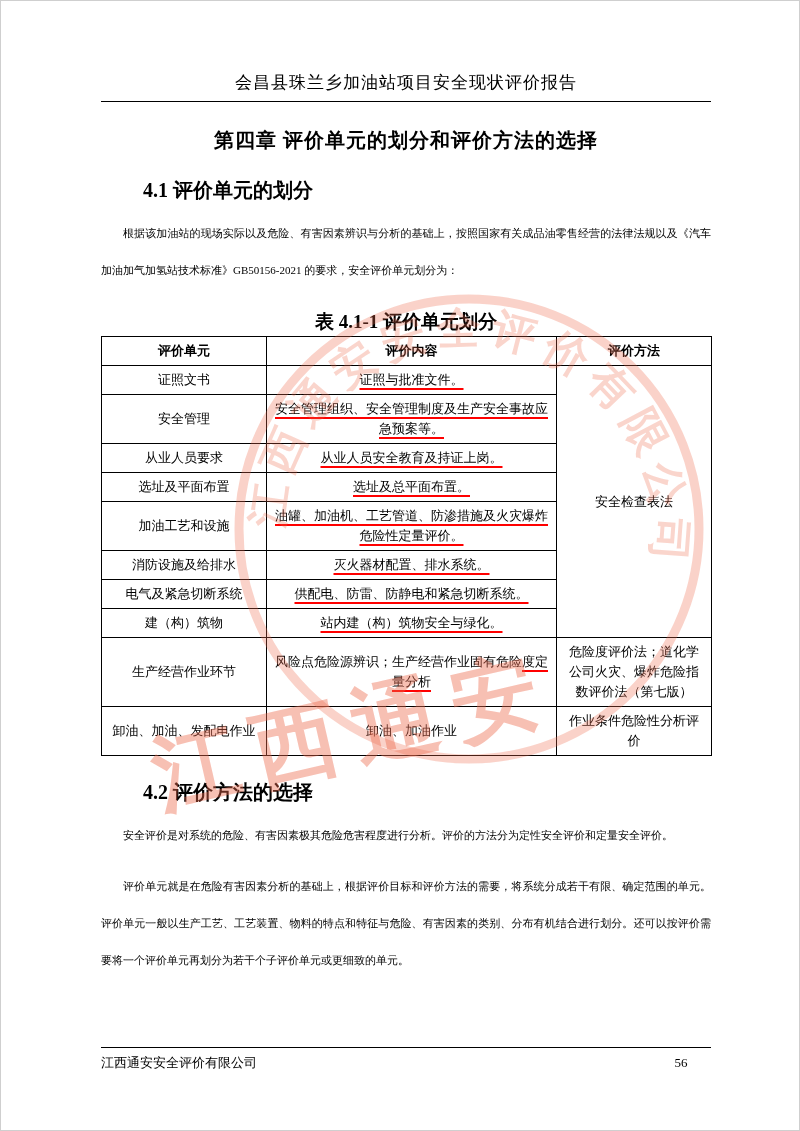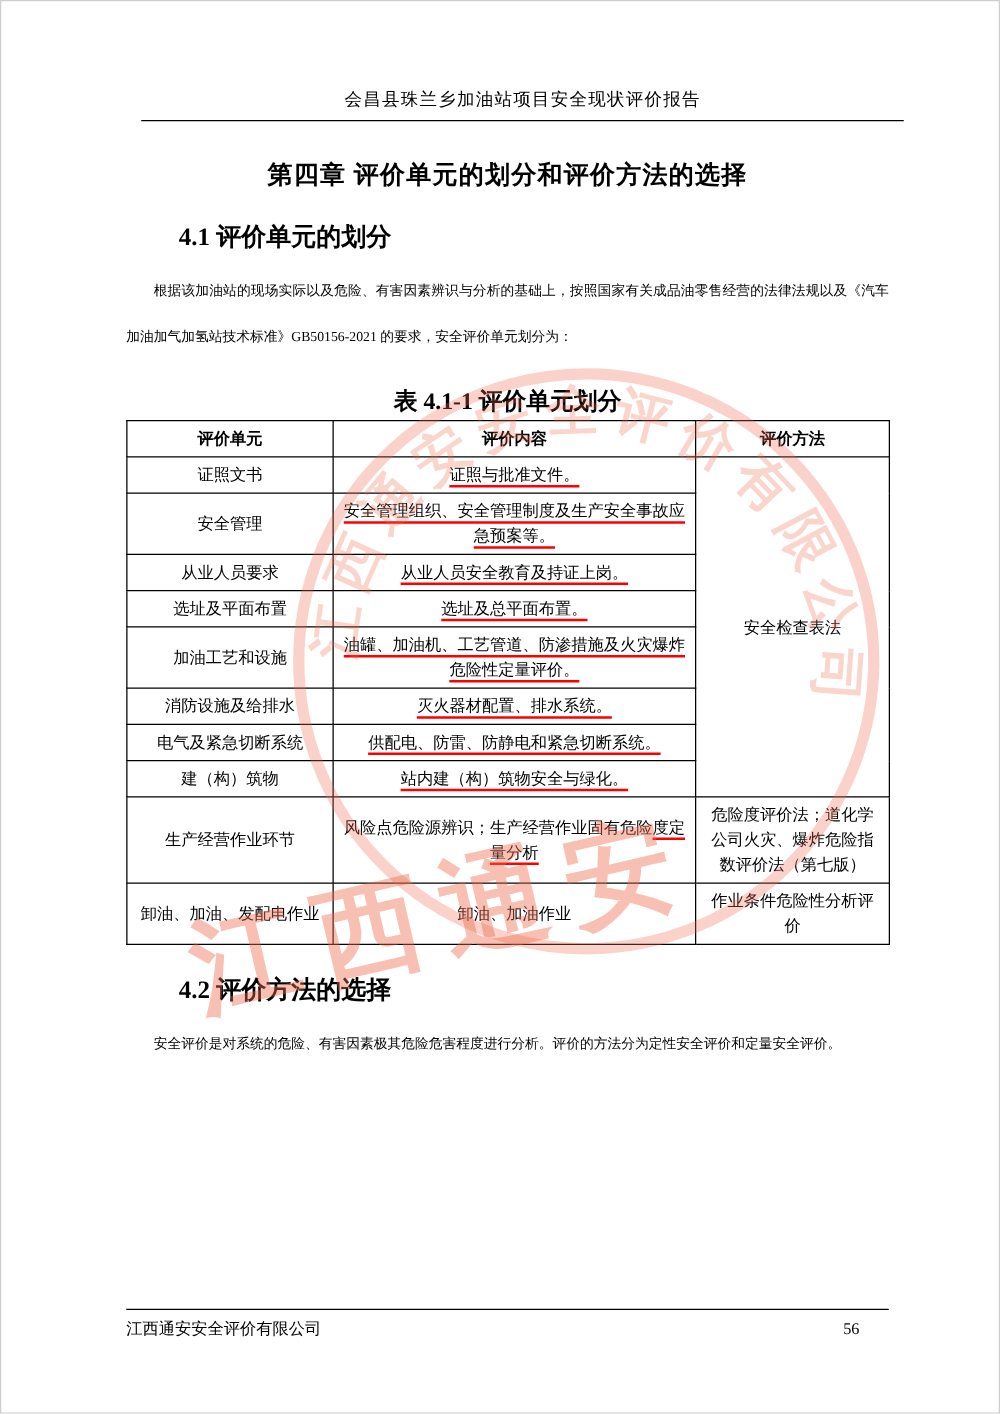--- a/index.html
+++ b/index.html
@@ -4,22 +4,22 @@
 <style>
   html,body { margin:0; padding:0; background:#e9e9e9; }
   .page {
     position:relative; width:800px; height:1131px; margin:0 auto;
     background:#fff; overflow:hidden; color:#000;
     font-family:"Liberation Serif","DejaVu Serif",serif;
     border:1px solid #cfcfcf; box-sizing:border-box;
   }
   
   .header {
-    position:absolute; top:70px; left:112px; width:610px;
-    text-align:center; font-size:14px; letter-spacing:1px;
+    position:absolute; top:70px; left:100px; width:610px;
+    text-align:center; font-size:17px; letter-spacing:1px;
     padding-bottom:7px; border-bottom:1px solid #000; z-index:1;
   }
   
   .content { position:absolute; top:109px; left:100px; width:610px; z-index:1; }
   h1.chapter {
     margin:16px 0 0 0; font-size:20px; line-height:28px;
     text-align:center; font-weight:bold; letter-spacing:1px;
   }
   h2.section { margin:26px 0 0 42px; font-size:20px; line-height:21px; font-weight:bold; }
   p.body-para {
@@ -148,20 +148,21 @@
         <td>卸油、加油作业</td>
         <td>作业条件危险性分析评价</td>
       </tr>
     </tbody>
       </table>
 
     <h2 class="section">4.2 评价方法的选择</h2>
 
     <p class="body-para">安全评价是对系统的危险、有害因素极其危险危害程度进行分析。评价的方法分为定性安全评价和定量安全评价。</p>
 
+    <p class="body-para">评价单元就是在危险有害因素分析的基础上，根据评价目标和评价方法的需要，将系统分成若干有限、确定范围的单元。评价单元一般以生产工艺、工艺装置、物料的特点和特征与危险、有害因素的类别、分布有机结合进行划分。还可以按评价需要将一个评价单元再划分为若干个子评价单元或更细致的单元。</p>
 
   </div>
 
   <div class="footer">
     <span class="f-left">江西通安安全评价有限公司</span>
     <span class="f-page">56</span>
   </div>
 
 </div>
 

